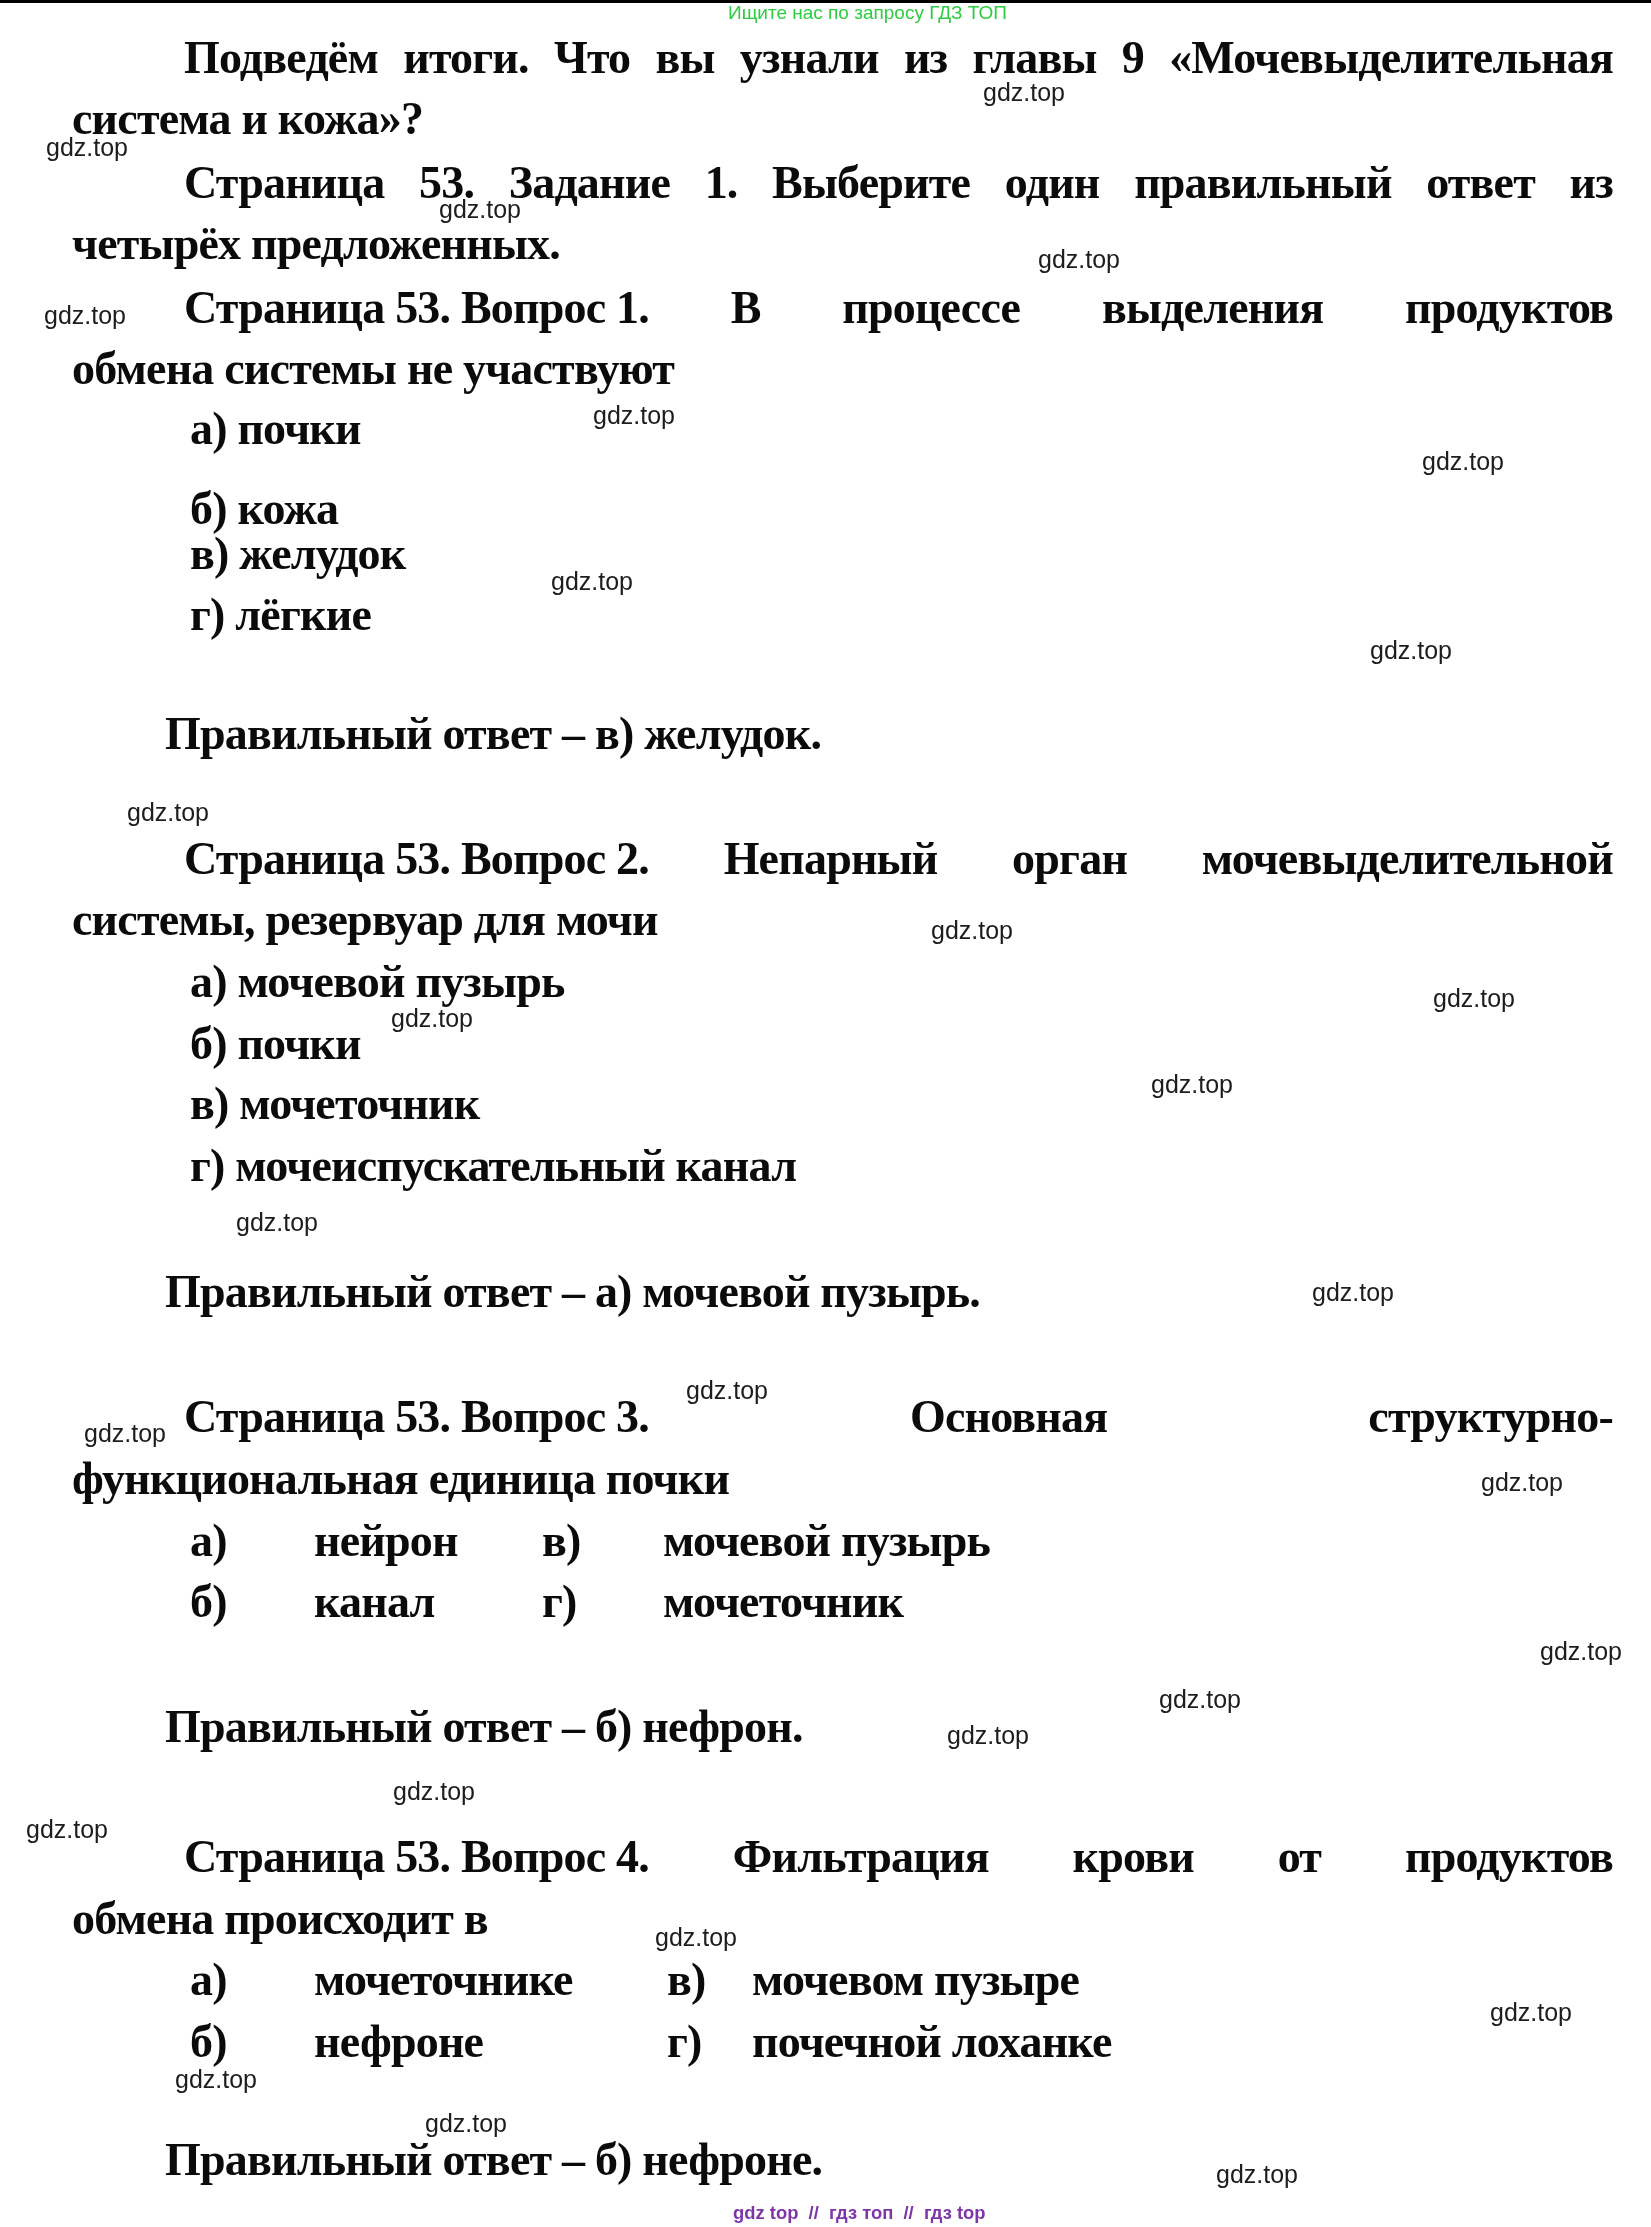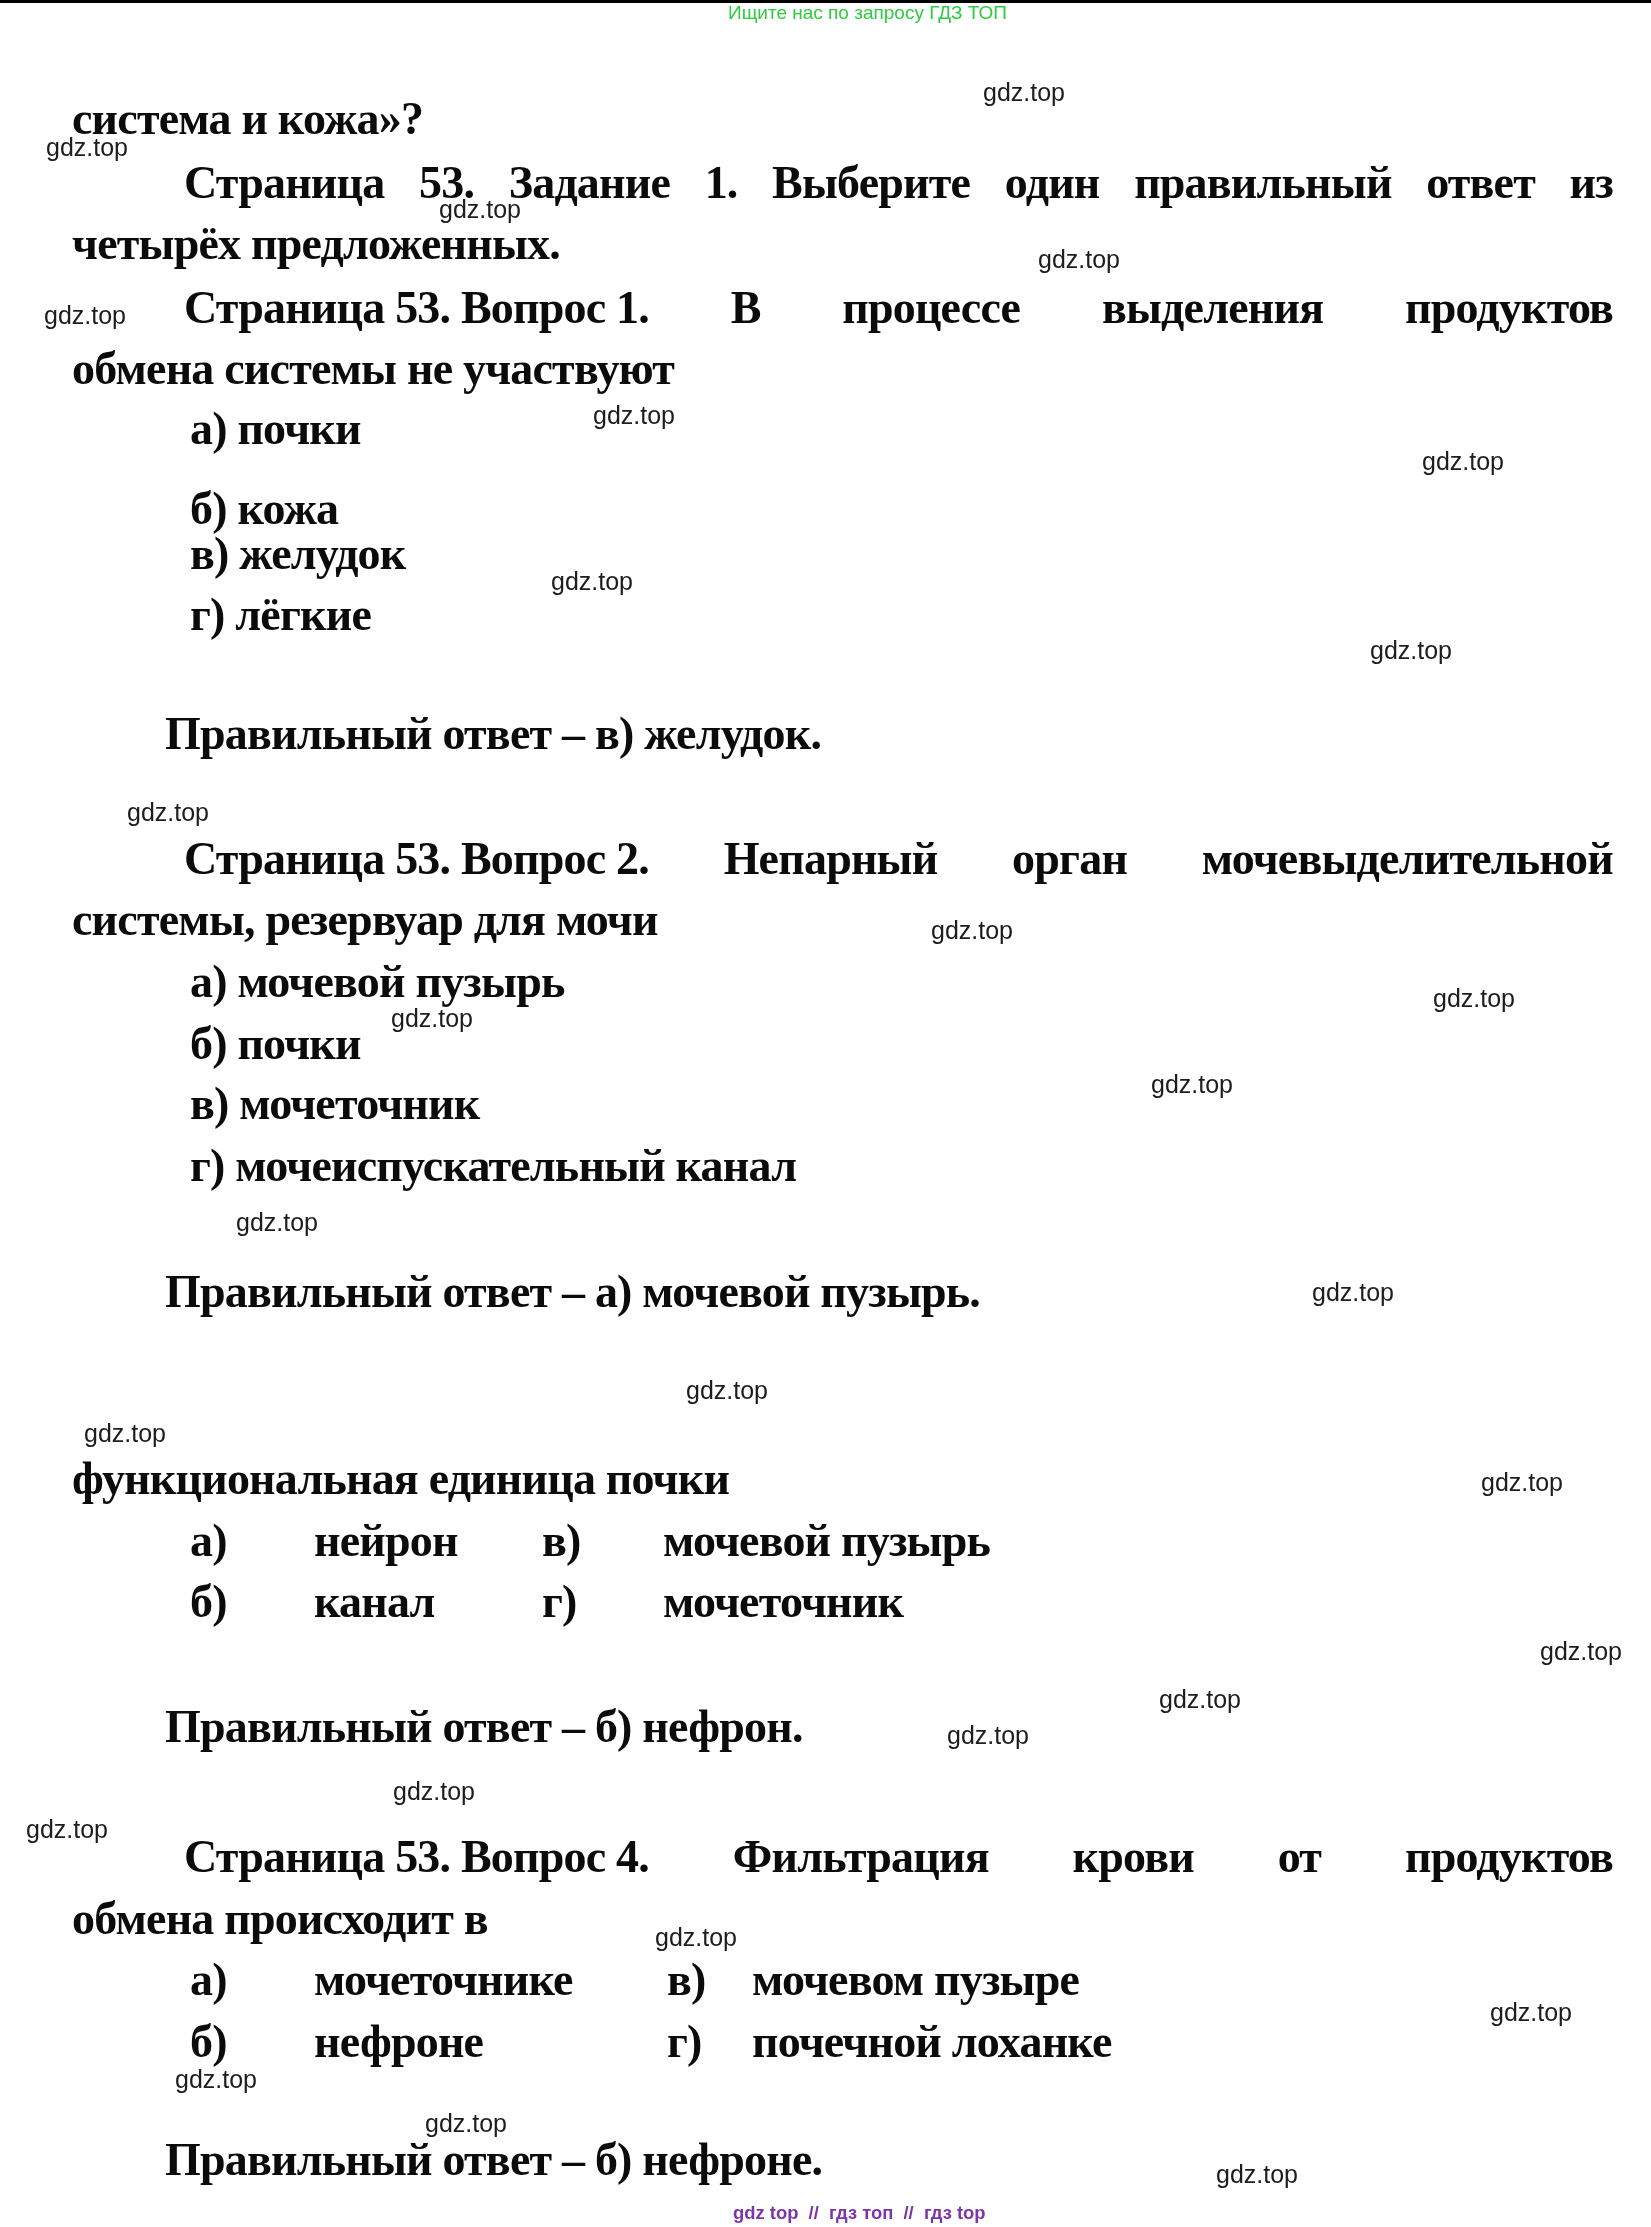--- a/index.html
+++ b/index.html
@@ -76,20 +76,21 @@
   }
 </style>
 </head>
 <body>
 
 <div class="page">
   <div class="topline"></div>
 
   <div class="green-note">Ищите нас по запросу ГДЗ ТОП</div>
 
+  <div class="jline" style="left:184px;top:34px"><span>Подведём итоги. Что вы узнали из главы 9 «Мочевыделительная</span></div>
   <div class="line" style="left:72px;top:95px">система и кожа»?</div>
 
   <div class="jline" style="left:184px;top:159px"><span>Страница 53. Задание 1. Выберите один правильный ответ из</span></div>
   <div class="line" style="left:72px;top:220px">четырёх предложенных.</div>
 
   <div class="fline" style="left:184px;top:284px">
     <span>Страница 53. Вопрос 1.</span>
     <span>В</span>
     <span>процессе</span>
     <span>выделения</span>
@@ -108,20 +109,25 @@
     <span>орган</span>
     <span>мочевыделительной</span>
   </div>
   <div class="line" style="left:72px;top:896px">системы, резервуар для мочи</div>
   <div class="line" style="left:190px;top:958px">а) мочевой пузырь</div>
   <div class="line" style="left:190px;top:1020px">б) почки</div>
   <div class="line" style="left:190px;top:1080px">в) мочеточник</div>
   <div class="line" style="left:190px;top:1142px">г) мочеиспускательный канал</div>
   <div class="line" style="left:165px;top:1268px">Правильный ответ – а) мочевой пузырь.</div>
 
+  <div class="fline" style="left:184px;top:1393px">
+    <span>Страница 53. Вопрос 3.</span>
+    <span>Основная</span>
+    <span>структурно-</span>
+  </div>
   <div class="line" style="left:72px;top:1455px">функциональная единица почки</div>
   <div class="line" style="left:190px;top:1517px">а)</div>
   <div class="line" style="left:314px;top:1517px">нейрон</div>
   <div class="line" style="left:542px;top:1517px">в)</div>
   <div class="line" style="left:663px;top:1517px">мочевой пузырь</div>
   <div class="line" style="left:190px;top:1578px">б)</div>
   <div class="line" style="left:314px;top:1578px">канал</div>
   <div class="line" style="left:542px;top:1578px">г)</div>
   <div class="line" style="left:663px;top:1578px">мочеточник</div>
   <div class="line" style="left:165px;top:1703px">Правильный ответ – б) нефрон.</div>

